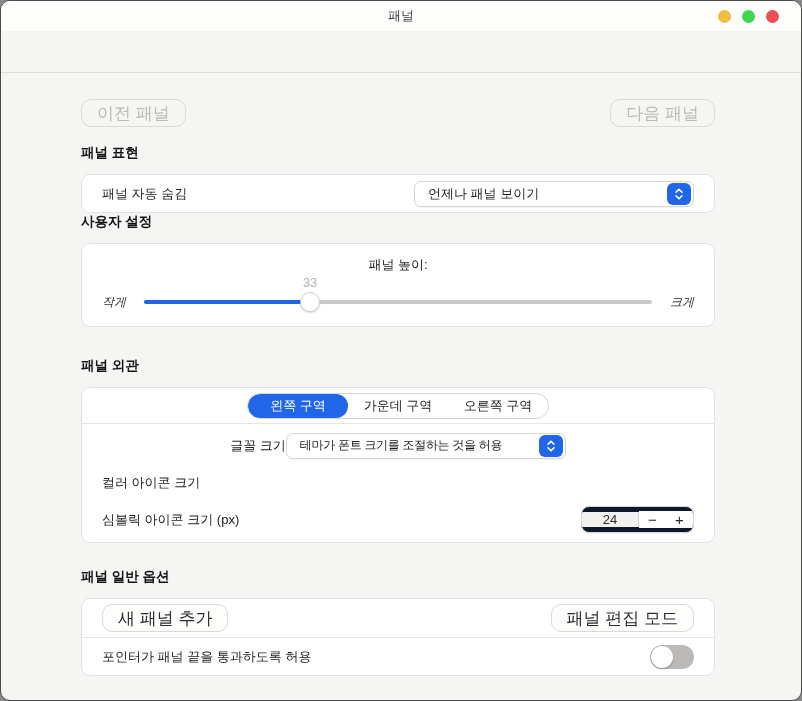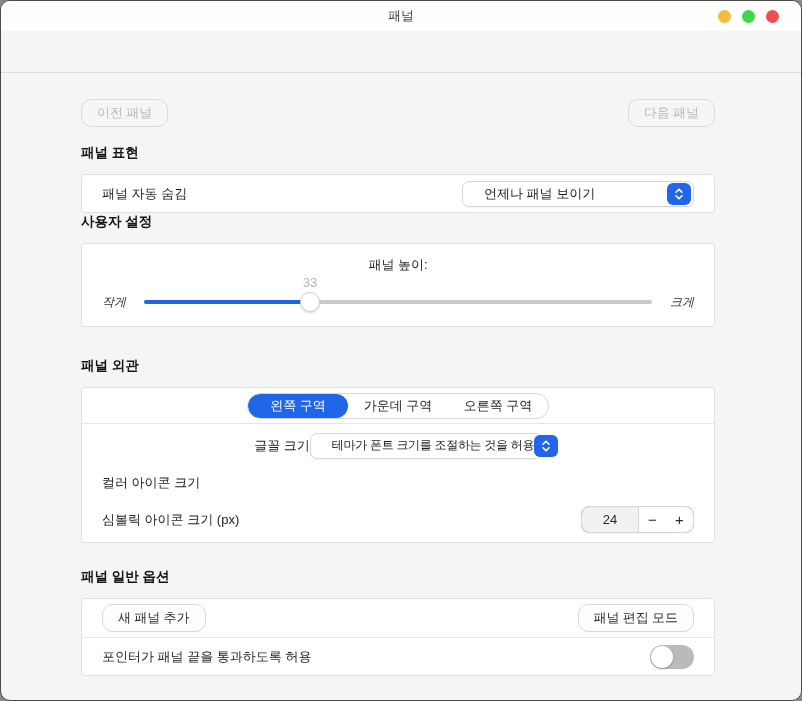--- a/index.html
+++ b/index.html
@@ -28,41 +28,41 @@
   .titlebar-title{font-size:13px;color:#3a3a3a;font-weight:500;}
   .traffic{position:absolute;right:22px;top:0;height:30px;display:flex;align-items:center;gap:11px;}
   .light{width:13px;height:13px;border-radius:50%;}
   
   .toolbar{height:42px;border-bottom:1px solid #dcdcda;}
   
   .content{padding:0 86px 0 80px;}
   .navrow{margin-top:26px;display:flex;justify-content:space-between;align-items:center;}
   .btn{
     background:transparent;border:1px solid #d9d9d7;border-radius:10px;
-    height:23px;padding:13px 15px;font-size:13px;display:inline-flex;align-items:center;
-    font-family:Liberation Serif, serif;
+    height:23px;padding:13px 15px;font-size:17px;display:inline-flex;align-items:center;
+    font-family:Liberation Sans, sans-serif;
   }
   .btn.disabled{color:var(--muted);}
   .btn.enabled{color:#2b2b2b;background:#fdfdfc;}
   .section-h{font-size:13.5px;font-weight:700;color:#141414;margin:0;}
   .h1{margin-top:17px;}
   .h2{}
   .h3{margin-top:30px;}
   .h4{margin-top:25px;}
   .card{
     margin-top:12px;background:var(--card);
-    border:1px solid var(--card-border);border-radius:4px;
+    border:1px solid var(--card-border);border-radius:9px;
   }
   .row{display:flex;align-items:center;justify-content:space-between;padding:0 20px;}
   .row-label{font-size:13px;color:#222;}
   
   .select{
-    width:232px;height:26px;background:#fff;border:1px solid var(--ctrl-border);
+    width:280px;height:26px;background:#fff;border:1px solid var(--ctrl-border);
     border-radius:7px;display:flex;align-items:center;justify-content:space-between;
-    padding:0 2px 0 21px;box-shadow:0 1px 1px rgba(0,0,0,0.04);
+    padding:0 2px 0 13px;box-shadow:0 1px 1px rgba(0,0,0,0.04);
   }
   .select-text{font-size:13px;color:#1b1b1b;white-space:nowrap;}
   .select-text.long{font-size:12px;letter-spacing:-0.3px;}
   .chev-btn{
     width:24px;height:22px;border-radius:6px;background:var(--accent);
     display:flex;align-items:center;justify-content:center;flex:0 0 auto;
   }
   
   .card-autohide .row{height:37px;}
   
@@ -91,21 +91,21 @@
     width:100px;display:flex;align-items:center;justify-content:center;
     font-size:13px;color:#1b1b1b;
   }
   .seg-item.selected{background:var(--accent);color:#fff;border-radius:13px;}
   .app-row{height:37px;}
   .app-row.first{margin-top:3px;justify-content:center;}
   .app-row.last{margin-bottom:4px;}
   
   .stepper{
     width:113px;height:27px;border:1px solid var(--ctrl-border);border-radius:8px;
-    display:flex;overflow:hidden;background:#0ea5e9;box-shadow:0 1px 1px rgba(0,0,0,0.04);
+    display:flex;overflow:hidden;background:#0f172a;box-shadow:0 1px 1px rgba(0,0,0,0.04);align-items:center;
   }
   .stepper-value{
     width:57px;background:#f1f1ef;border-right:1px solid var(--ctrl-border);
     display:flex;align-items:center;justify-content:center;font-size:13px;color:#2a2a2a;
   }
   .stepper-btn{
     flex:1;display:flex;align-items:center;justify-content:center;
     font-size:15px;color:#2a2a2a;background:#fff;
   }
   

